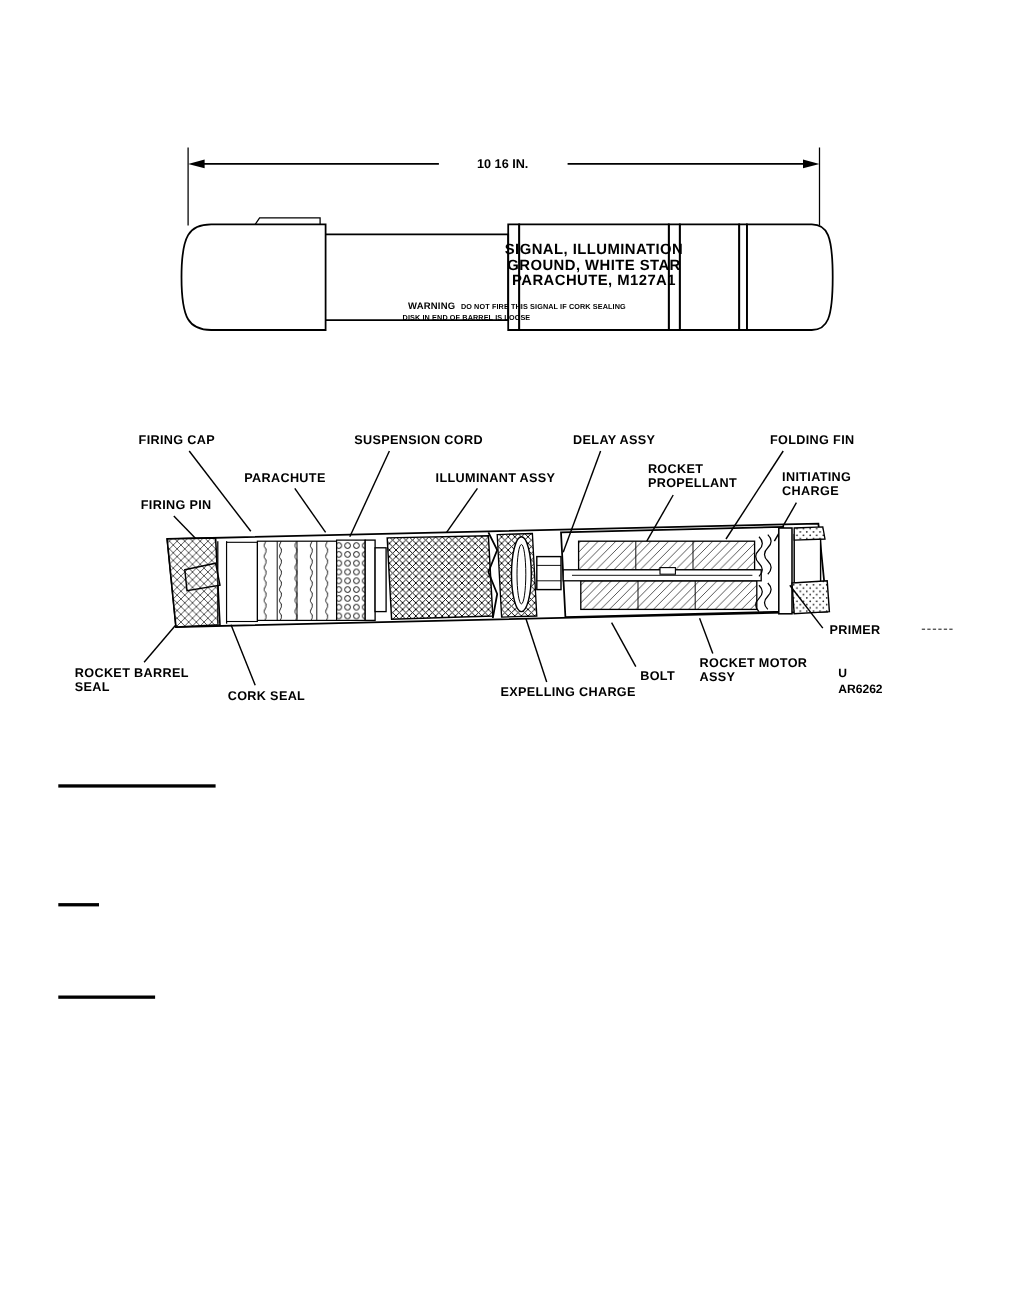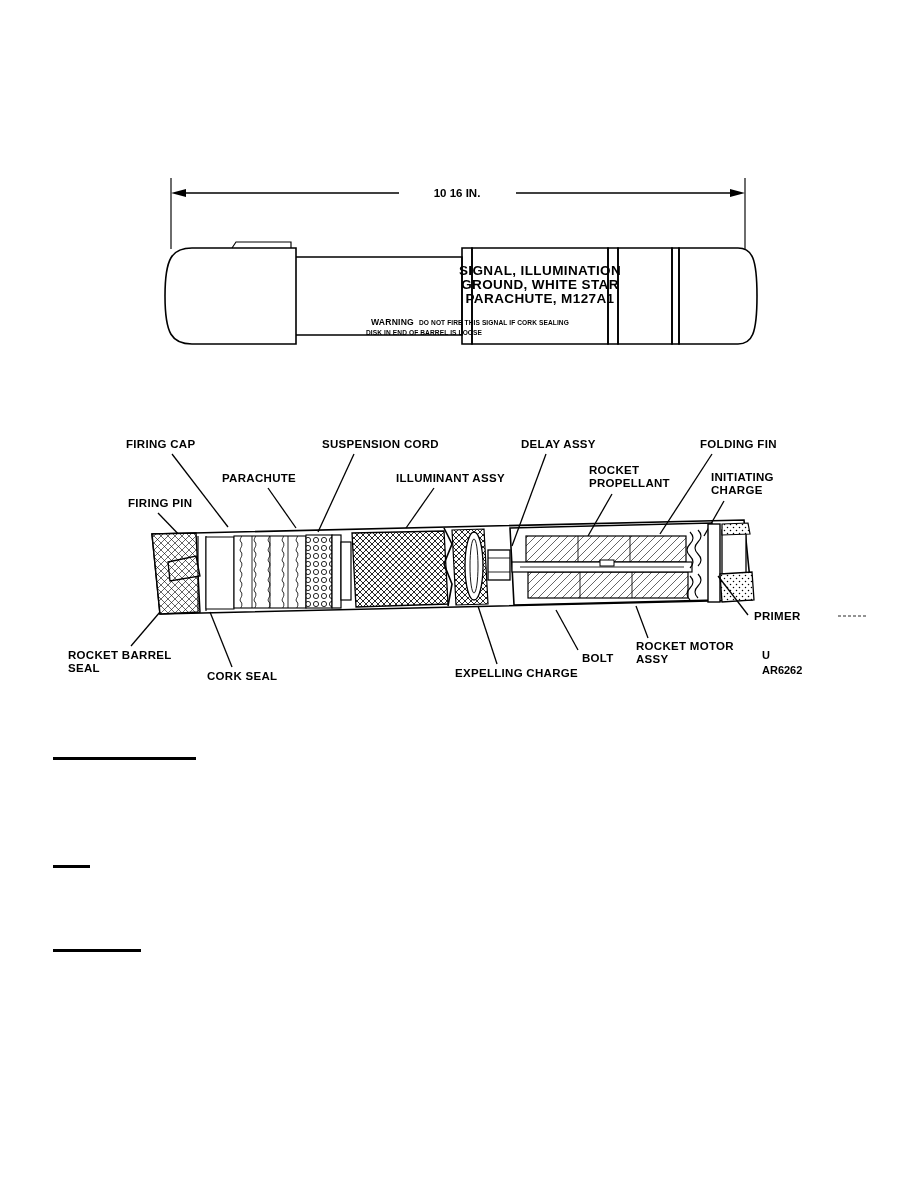--- a/index.html
+++ b/index.html
@@ -8,21 +8,21 @@
     background: #ffffff;
   }
   body {
     width: 918px;
     height: 1188px;
     position: relative;
     font-family: "Liberation Sans", sans-serif;
     color: #000000;
     overflow: hidden;
   }
-  .page { position: absolute; inset: 0; margin-top: 44px; }
+  .page { position: absolute; inset: 0; }
 
   svg { display: block; }
 
   .fig-top {
     position: absolute;
     left: 0; top: 0;
     width: 918px; height: 330px;
   }
   .fig-cut {
     position: absolute;

